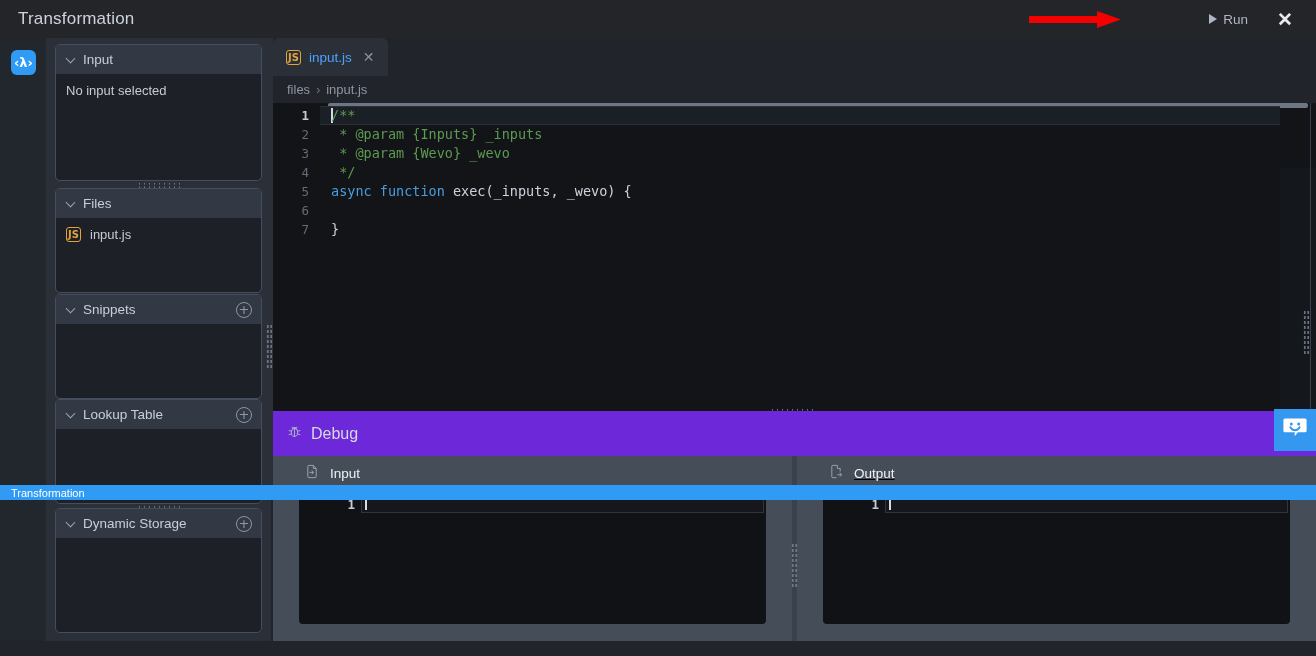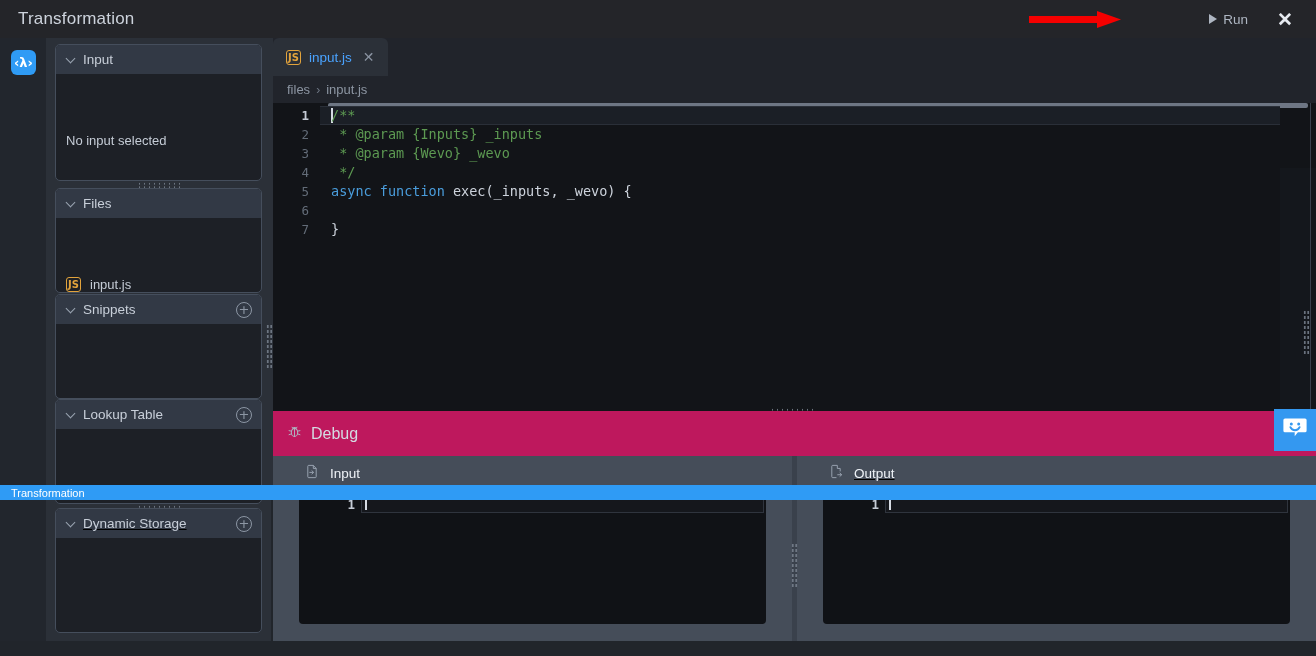--- a/index.html
+++ b/index.html
@@ -89,21 +89,21 @@
     transform: rotate(45deg);
   }
   .panel-title { color: #c8cfd9; font-size: 13.5px; }
   .plus {
     position: absolute; right: 9px; top: 50%; transform: translateY(-50%);
     width: 16px; height: 16px; border-radius: 50%;
     border: 1.3px solid #8c96a4; color: #8c96a4;
     font-size: 13px; line-height: 13px; text-align: center;
     cursor: pointer; font-family: "DejaVu Sans", sans-serif;
   }
-  .panel-body { padding: 15px 10px; color: #c5ccd6; font-size: 13px; margin-top: 44px; }
+  .panel-body { padding: 9px 10px; color: #c5ccd6; font-size: 13px; }
 
   .grip {
     position: absolute; width: 44px; height: 7px;
     background-image: radial-gradient(#79828f 0.9px, transparent 1px);
     background-size: 5px 3.5px; opacity: .85;
   }
   .grip-v {
     position: absolute; width: 7px; height: 44px;
     background-image: radial-gradient(#79828f 0.9px, transparent 1px);
     background-size: 3.5px 5px; opacity: .85;
@@ -168,21 +168,21 @@
   .kw  { color: #4a9ddc; text-align: right; }
   .fn  { color: #cdd3dc; }
   .hscroll {
     position: absolute; top: 0; height: 5px; background: #6e7684; border-radius: 2px;
   }
   .minimap-line { position: absolute; width: 1px; background: #3a414d; }
 
   
   .debug {
     position: absolute; left: 273px; top: 411px; width: 1043px; height: 230px;
-    background: #be185d;
+    background: #6d28d9;
   }
   .debug-head {
     height: 45px; display: flex; align-items: center; padding-left: 14px; gap: 9px;
   }
   .debug-title { color: #d4dae2; font-size: 16px; }
   .debug-body {
     position: absolute; left: 0; top: 45px; right: 0; bottom: 0;
     background: #454d59; display: flex;
   }
   .dpane { position: relative; height: 100%; }
@@ -293,21 +293,21 @@
     <div class="panel" style="top:361px;height:105px;">
       <div class="panel-head">
         <span class="chev"></span>
         <span class="panel-title">Lookup Table</span>
         <span class="plus">+</span>
       </div>
       <div class="panel-body"></div>
     </div>
     <div class="grip" style="left:91px;top:467px;"></div>
 
-    <div class="panel" style="top:470px;height:125px;text-decoration:underline;">
+    <div class="panel" style="top:470px;height:125px;">
       <div class="panel-head">
         <span class="chev"></span>
         <span class="panel-title">Dynamic Storage</span>
         <span class="plus">+</span>
       </div>
       <div class="panel-body"></div>
     </div>
   </div>
 
   <div class="grip-v" style="left:266px;top:324px;"></div>

